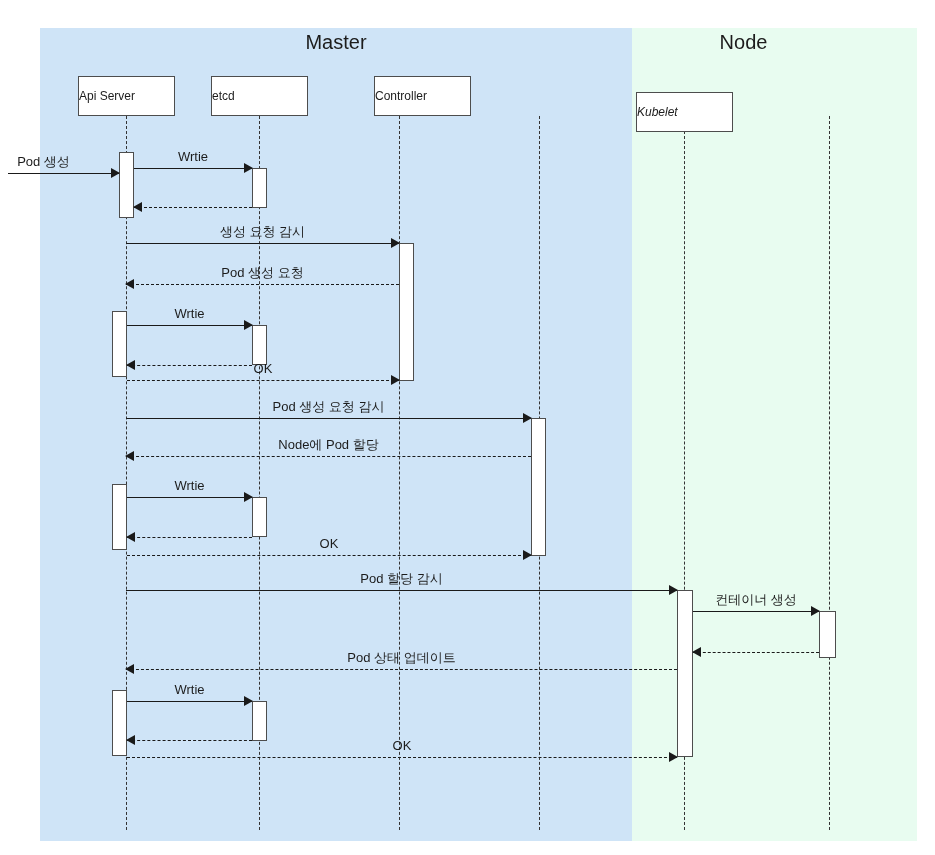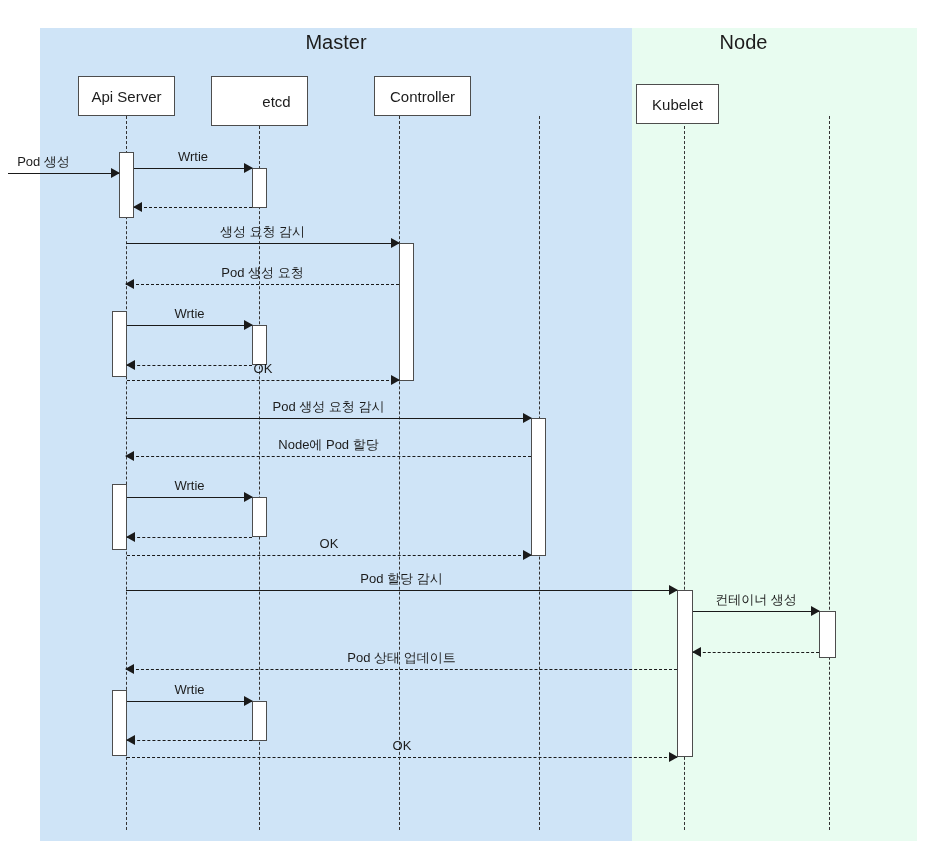--- a/index.html
+++ b/index.html
@@ -29,22 +29,22 @@
     color: #1c1c1c;
     white-space: nowrap;
   }
   .lifeline-box {
     position: absolute;
     box-sizing: border-box;
     background: #ffffff;
     border: 1.5px solid #4d4d4d;
     display: flex;
     align-items: center;
-    justify-content: center;
-    font-size: 15px;
+    justify-content: flex-start;
+    font-size: 12px;
     color: #1c1c1c;
     white-space: nowrap;
   }
   .lifeline-line {
     position: absolute;
     width: 0;
     border-left: 1.4px dashed #333333;
   }
   .activation {
     position: absolute;
@@ -103,30 +103,30 @@
 <div id="canvas">
     <div class="panel" style="left: 40px; top: 28px; width: 592px; height: 813px; background: rgb(207, 228, 247);"></div>
     <div class="panel-title" style="left: 40px; top: 31px; width: 592px;">Master</div>
     <div class="panel" style="left: 632px; top: 28px; width: 285px; height: 813px; background: rgb(232, 252, 240);"></div>
     <div class="panel-title" style="left: 612px; top: 31px; width: 247px; margin-left: 8px;">Node</div>
     <div class="lifeline-line" style="left: 126px; top: 116px; height: 714px;"></div>
     <div class="lifeline-box" style="left: 78px; top: 76px; width: 97px; height: 40px;">
       <span>Api Server</span>
     </div>
     <div class="lifeline-line" style="left: 259px; top: 116px; height: 714px;"></div>
-    <div class="lifeline-box" style="left: 211px; top: 76px; width: 97px; height: 50px; padding-left: 34px;">
+    <div class="lifeline-box" style="left: 211px; top: 76px; width: 97px; height: 40px;">
       <span>etcd</span>
     </div>
     <div class="lifeline-line" style="left: 399px; top: 116px; height: 714px;"></div>
     <div class="lifeline-box" style="left: 351px; top: 76px; width: 97px; height: 40px; margin-left: 23px;">
       <span>Controller</span>
     </div>
     <div class="lifeline-line" style="left: 539px; top: 116px; height: 714px;"></div>
     <div class="lifeline-line" style="left: 684px; top: 116px; height: 714px;"></div>
-    <div class="lifeline-box" style="left: 636px; top: 84px; width: 83px; height: 40px;">
+    <div class="lifeline-box" style="left: 636px; top: 92px; width: 97px; height: 40px; font-style: italic;">
       <span>Kubelet</span>
     </div>
     <div class="lifeline-line" style="left: 829px; top: 116px; height: 714px;"></div>
     <div class="activation" style="left: 119px; top: 152px; width: 15px; height: 66px;"></div>
     <div class="activation" style="left: 252px; top: 168px; width: 15px; height: 40px;"></div>
     <div class="activation" style="left: 399px; top: 243px; width: 15px; height: 138px;"></div>
     <div class="activation" style="left: 112px; top: 311px; width: 15px; height: 66px;"></div>
     <div class="activation" style="left: 252px; top: 325px; width: 15px; height: 40px;"></div>
     <div class="activation" style="left: 531px; top: 418px; width: 15px; height: 138px;"></div>
     <div class="activation" style="left: 112px; top: 484px; width: 15px; height: 66px;"></div>

